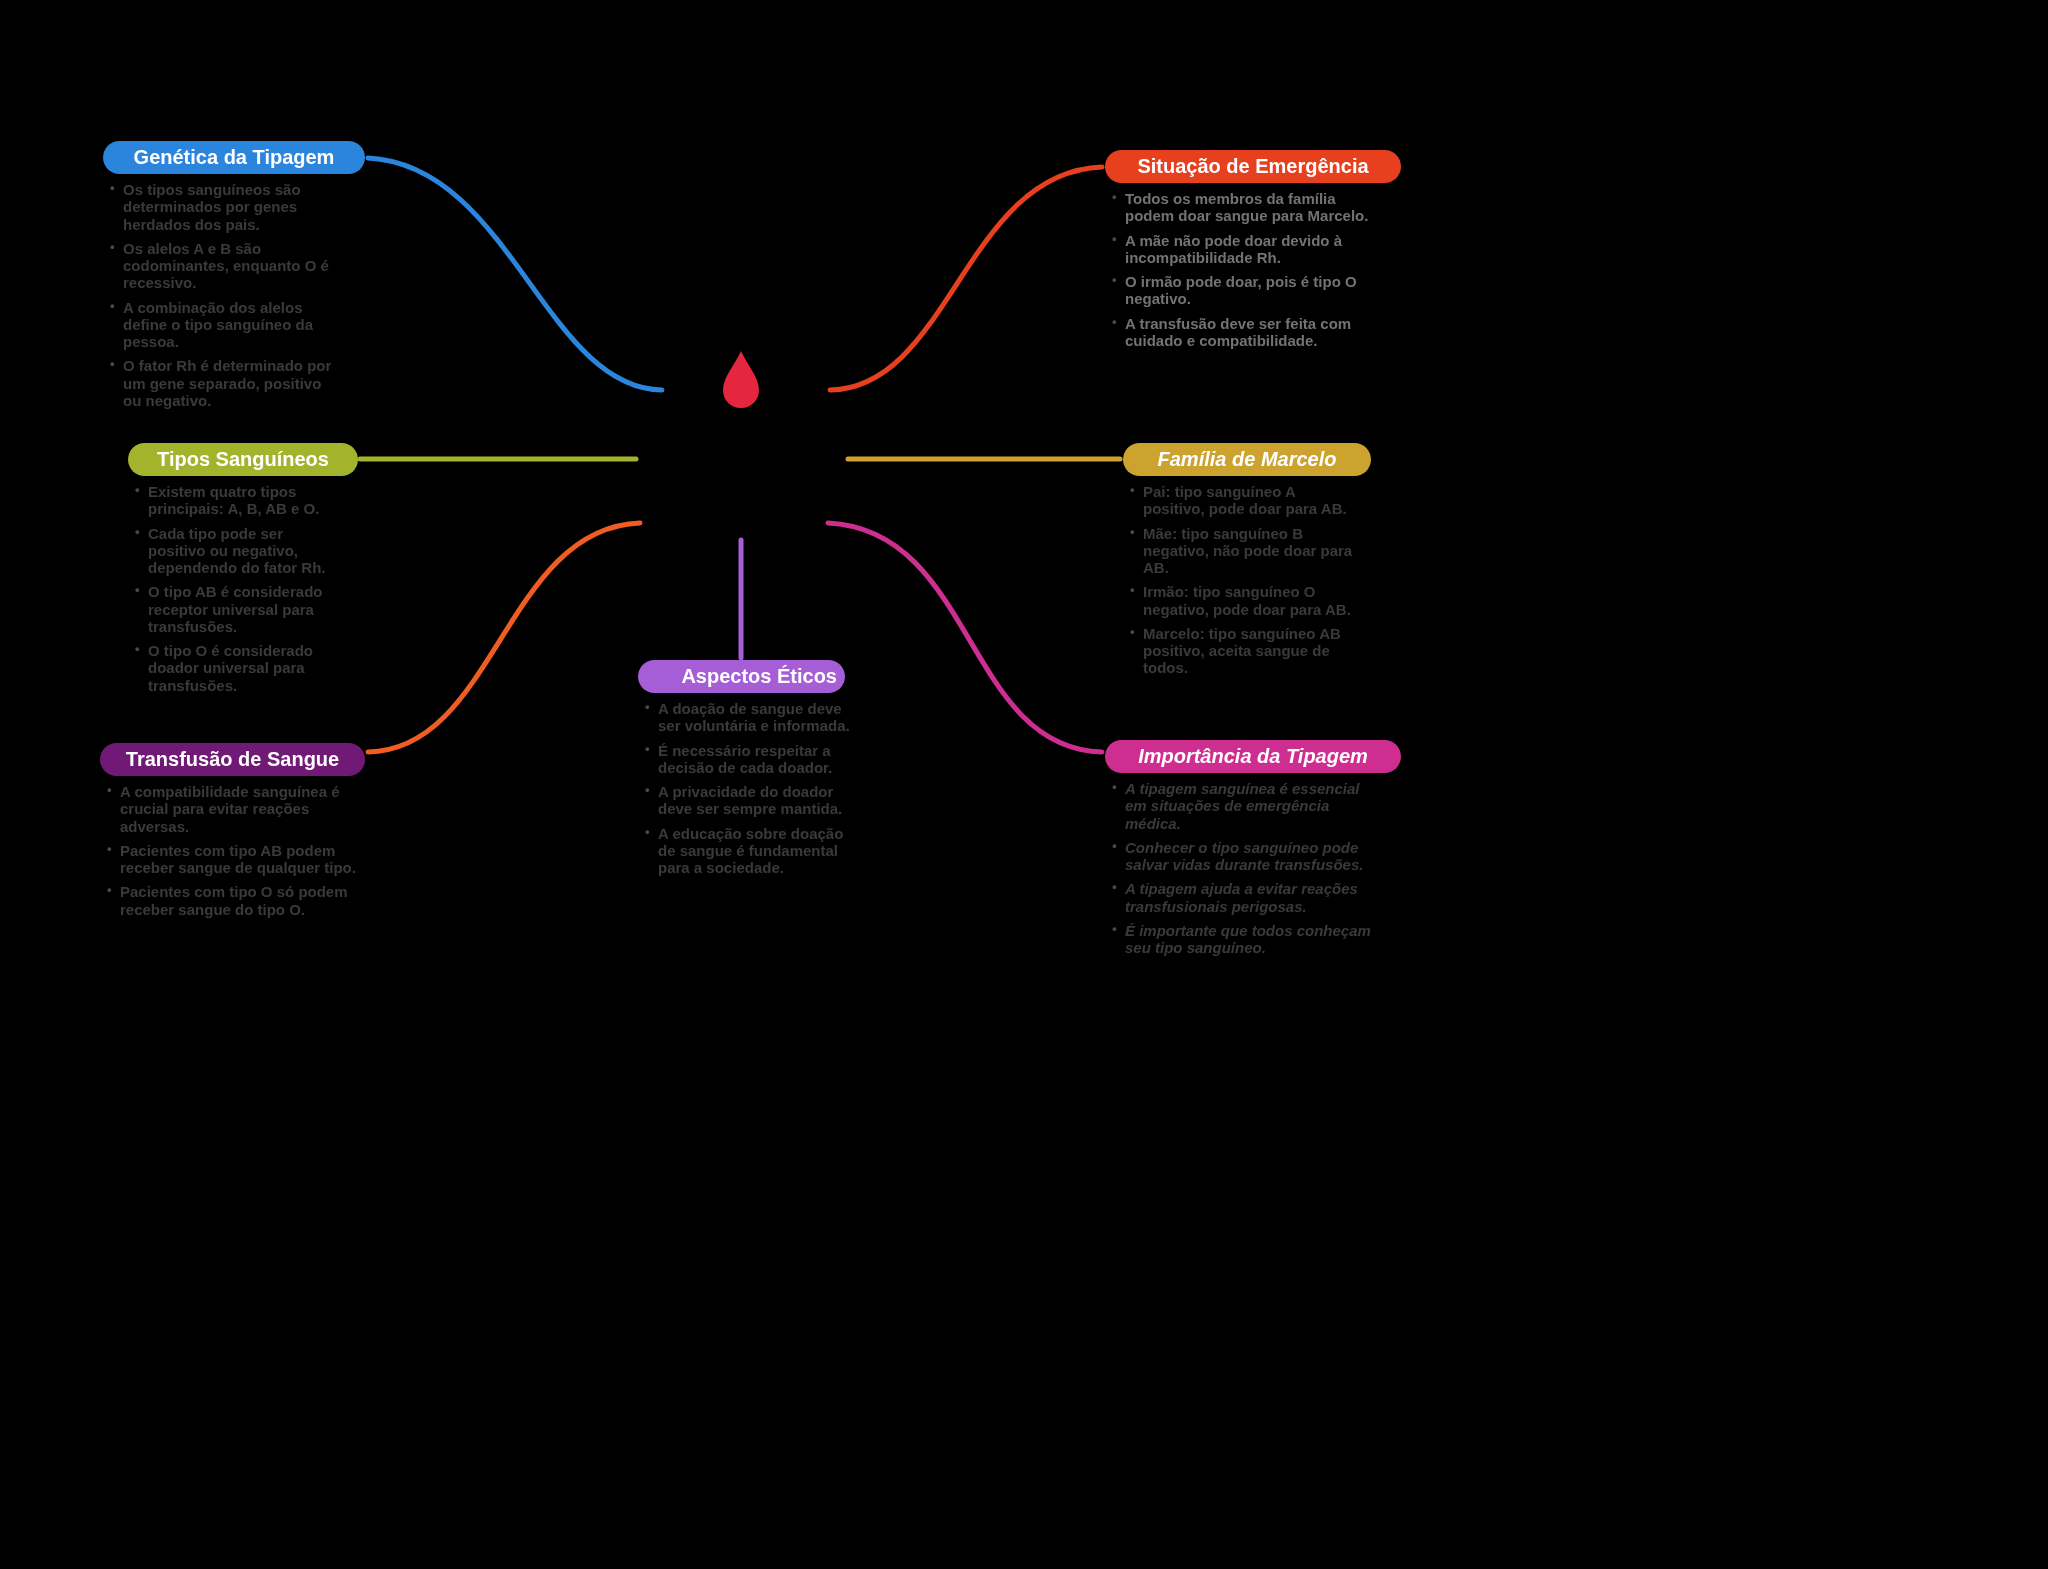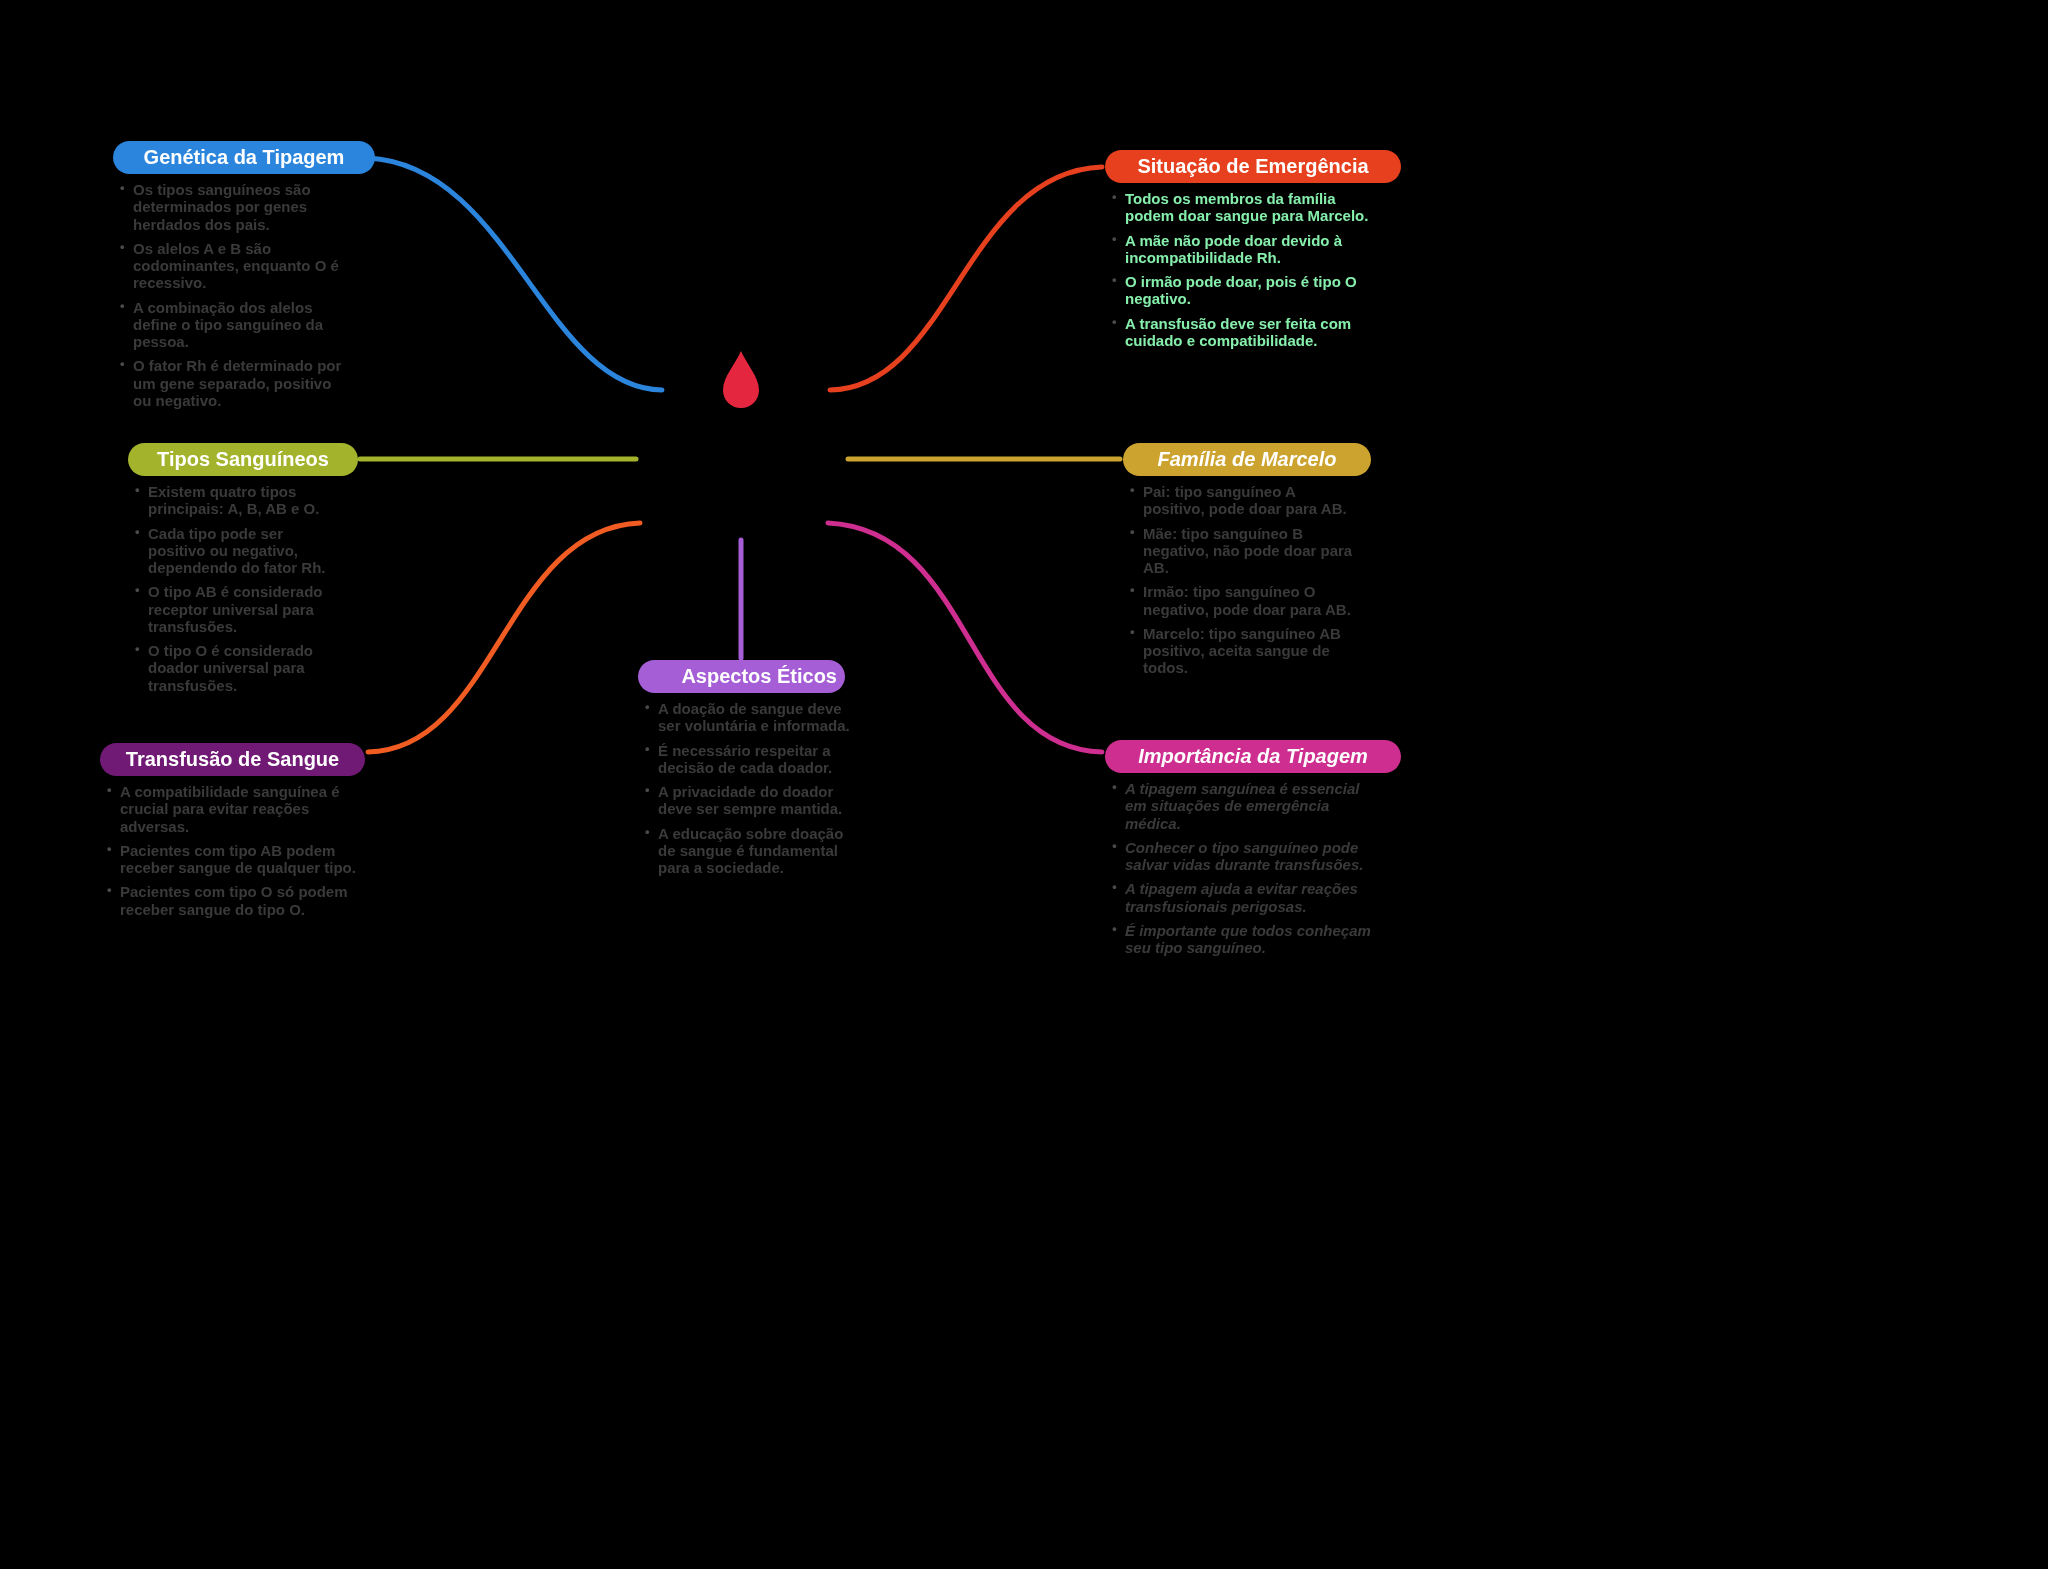--- a/index.html
+++ b/index.html
@@ -69,33 +69,33 @@
     <path d="M 848 459 L 1120 459" style="stroke: rgb(205, 163, 47);"></path>
     <path d="M 640 523 C 505 528, 495 750, 368 752" style="stroke: rgb(240, 92, 34);"></path>
     <path d="M 741 540 L 741 658" style="stroke: rgb(165, 94, 214);"></path>
     <path d="M 828 523 C 975 530, 965 748, 1102 752" style="stroke: rgb(206, 46, 143);"></path>
   </svg>
 
   <svg class="drop" style="left:715px;top:345px;" width="52" height="70" viewBox="0 0 52 70">
     <path d="M26 6 C21 18 8 32 8 45 C8 55.5 16 63 26 63 C36 63 44 55.5 44 45 C44 32 31 18 26 6 Z" style="fill: rgb(229, 38, 63);"></path>
   </svg>
 
-  <div class="node" style="left:113px;top:141px;width:262px;">
+  <div class="node" style="left:103px;top:141px;width:262px;">
     <div class="pill" style="background-color: rgb(43, 133, 221);">Genética da Tipagem</div>
     <ul class="bullets" style="width: 232px; color: rgb(58, 58, 58);">
       <li>Os tipos sanguíneos são determinados por genes herdados dos pais.</li>
       <li>Os alelos A e B são codominantes, enquanto O é recessivo.</li>
       <li>A combinação dos alelos define o tipo sanguíneo da pessoa.</li>
       <li>O fator Rh é determinado por um gene separado, positivo ou negativo.</li>
     </ul>
   </div>
 
   <div class="node" style="left:1105px;top:150px;width:296px;">
     <div class="pill" style="background-color: rgb(230, 64, 30);">Situação de Emergência</div>
-    <ul class="bullets" style="width: 268px; color: #86efac;">
+    <ul class="bullets" style="width: 268px; color: #737373;">
       <li>Todos os membros da família podem doar sangue para Marcelo.</li>
       <li>A mãe não pode doar devido à incompatibilidade Rh.</li>
       <li>O irmão pode doar, pois é tipo O negativo.</li>
       <li>A transfusão deve ser feita com cuidado e compatibilidade.</li>
     </ul>
   </div>
 
   <div class="node" style="left:128px;top:443px;width:230px;">
     <div class="pill" style="background-color: rgb(163, 180, 44);">Tipos Sanguíneos</div>
     <ul class="bullets" style="width: 208px; color: rgb(58, 58, 58);">

